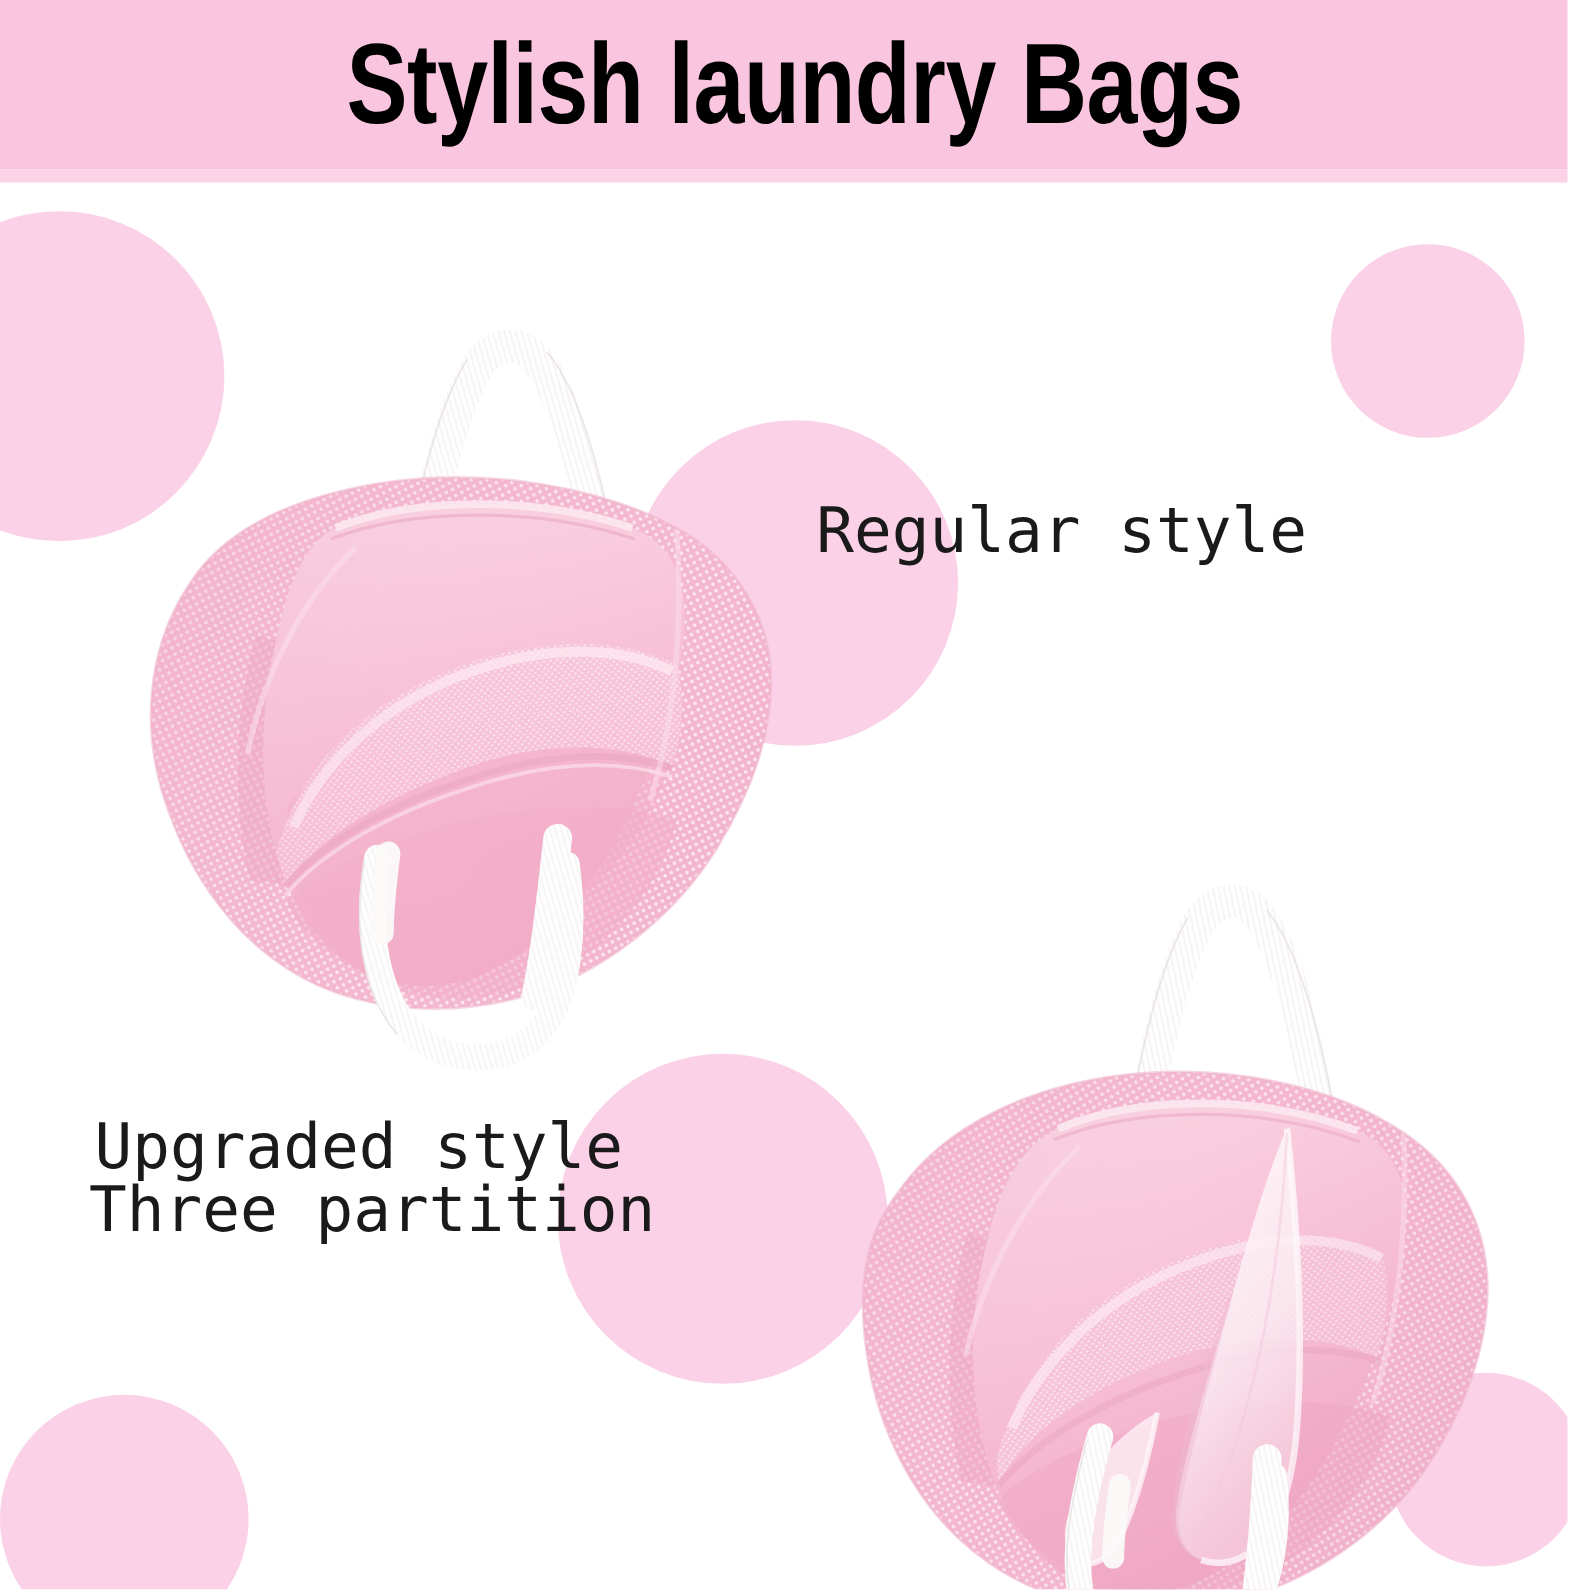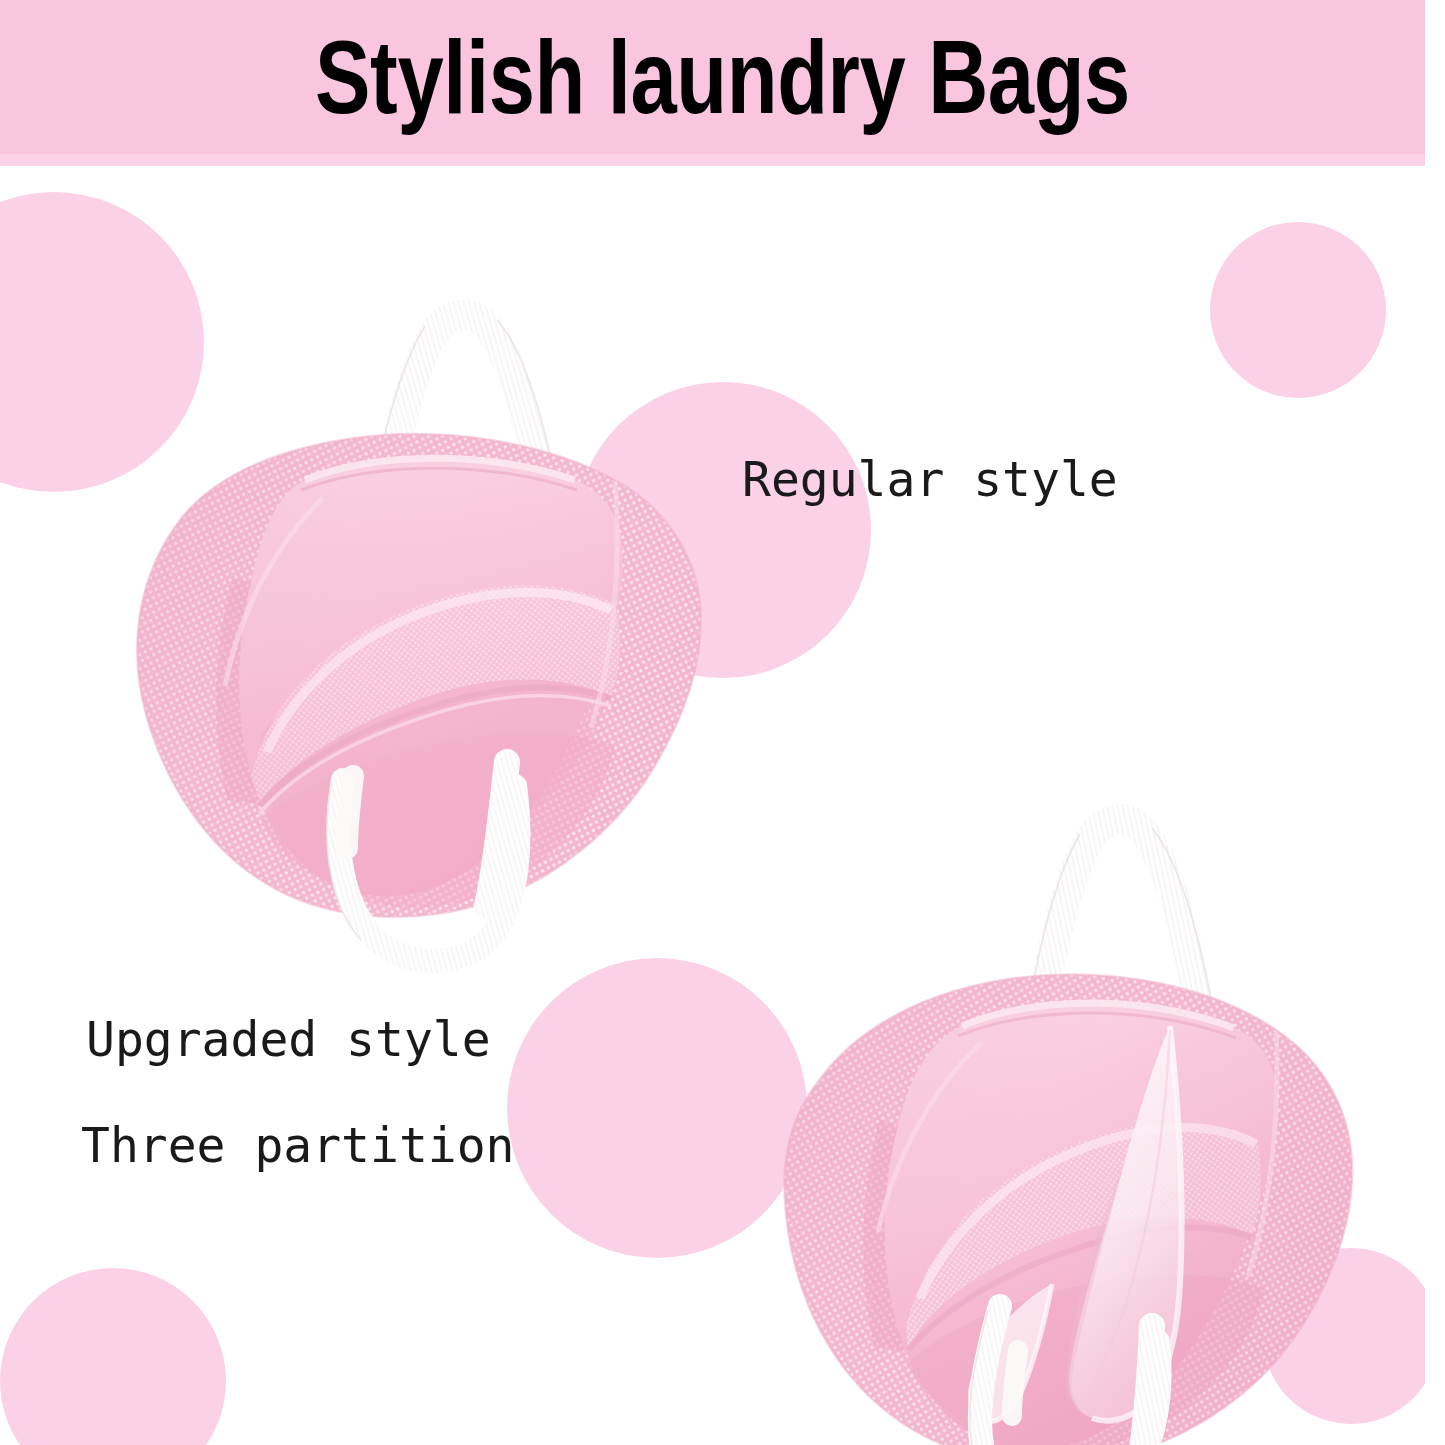--- a/index.html
+++ b/index.html
@@ -65,29 +65,29 @@
   #deco-circle-tr { left: 1210px; top: 222px;  width: 176px; height: 176px; }
   #deco-circle-mr { left: 575px;  top: 382px;  width: 296px; height: 296px; }
   #deco-circle-ml { left: 507px;  top: 958px;  width: 300px; height: 300px; }
   #deco-circle-bl { left: 0px;    top: 1268px; width: 226px; height: 226px; }
   #deco-circle-br { left: 1263px; top: 1248px; width: 176px; height: 176px; }
 
   
   .label-block {
     position: absolute;
     font-family: "DejaVu Sans Mono", monospace;
-    font-size: 48px;
+    font-size: 57px;
     line-height: 1.0;
     color: #1a1a1a;
     white-space: nowrap;
   }
   #label-regular { left: 742px; top: 455px; }
   #label-regular .label-line-2 { margin-top: 58px; margin-left: -28px; }
   #label-upgraded { left: 86px; top: 1015px; }
-  #label-upgraded .label-line-2 { margin-top: 58px; margin-left: -5px; }
+  #label-upgraded .label-line-2 { margin-left: -5px; }
   .label-line { display: block; }
 
   
   .bag {
     position: absolute;
   }
   svg { display: block; overflow: visible; }
 </style>
 </head>
 <body>

